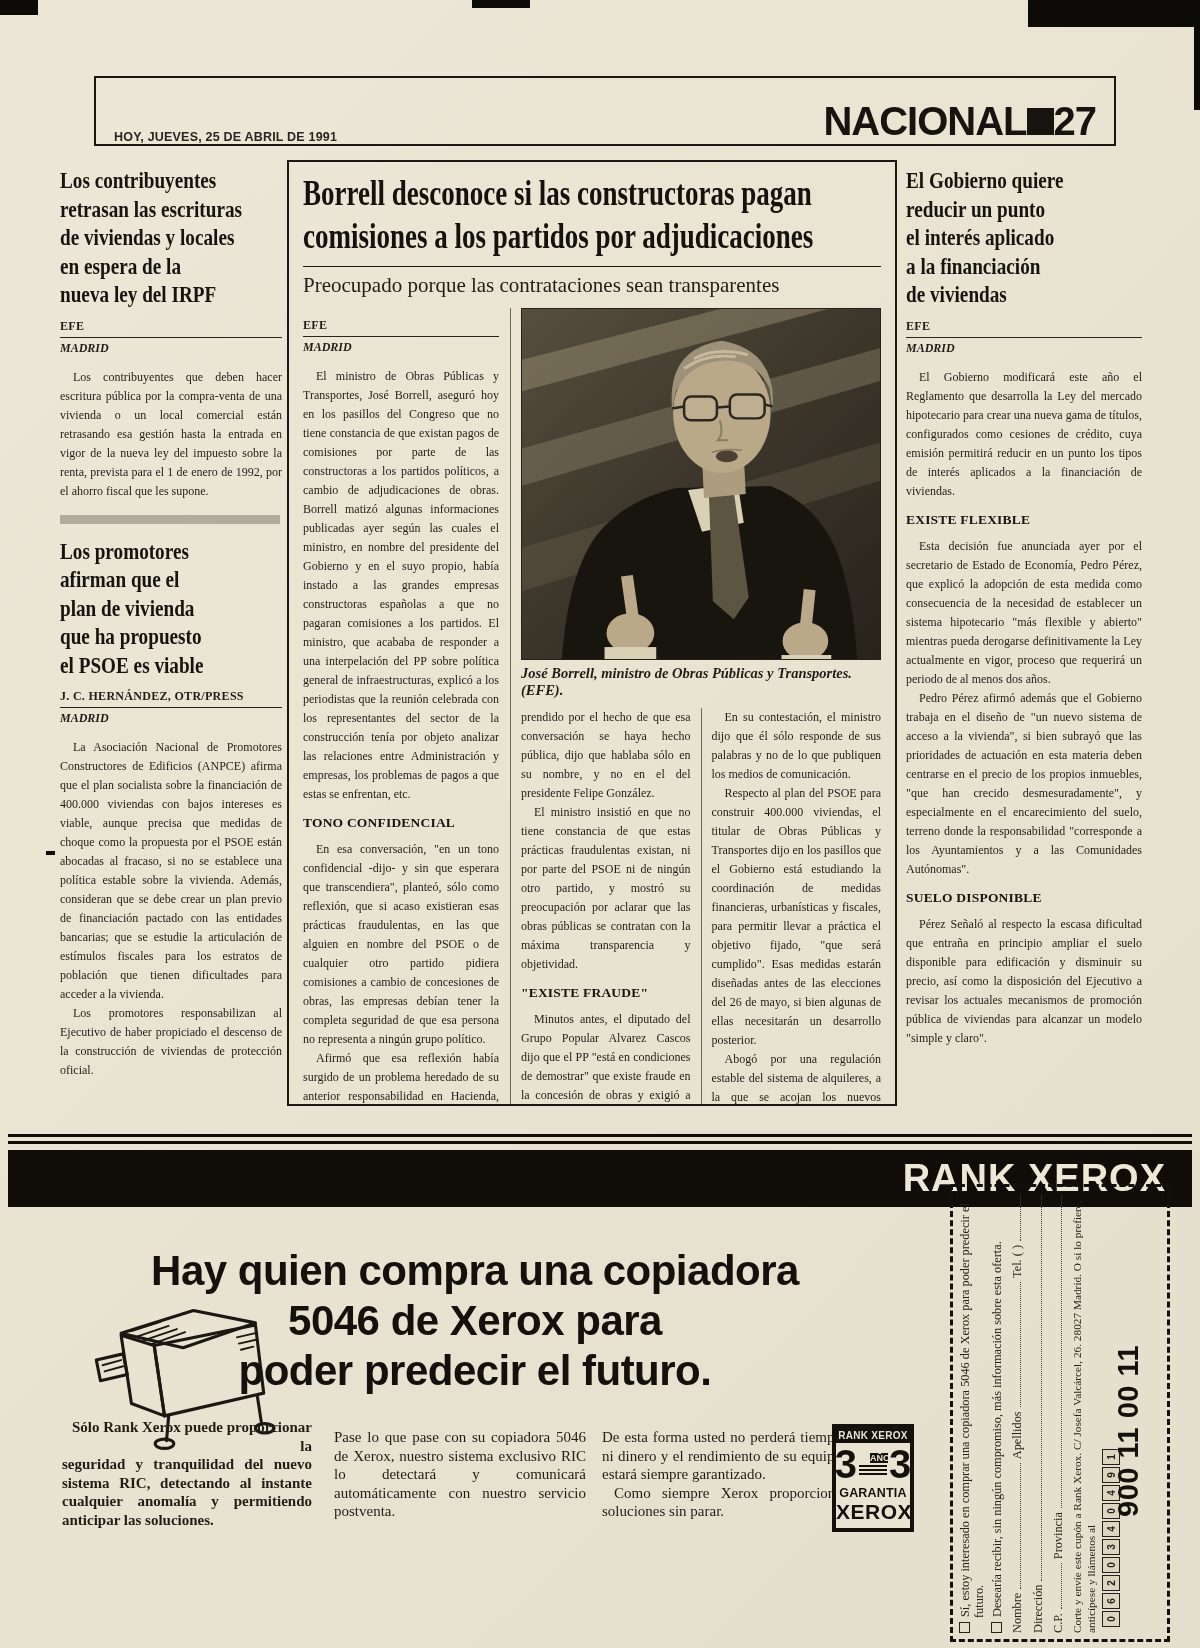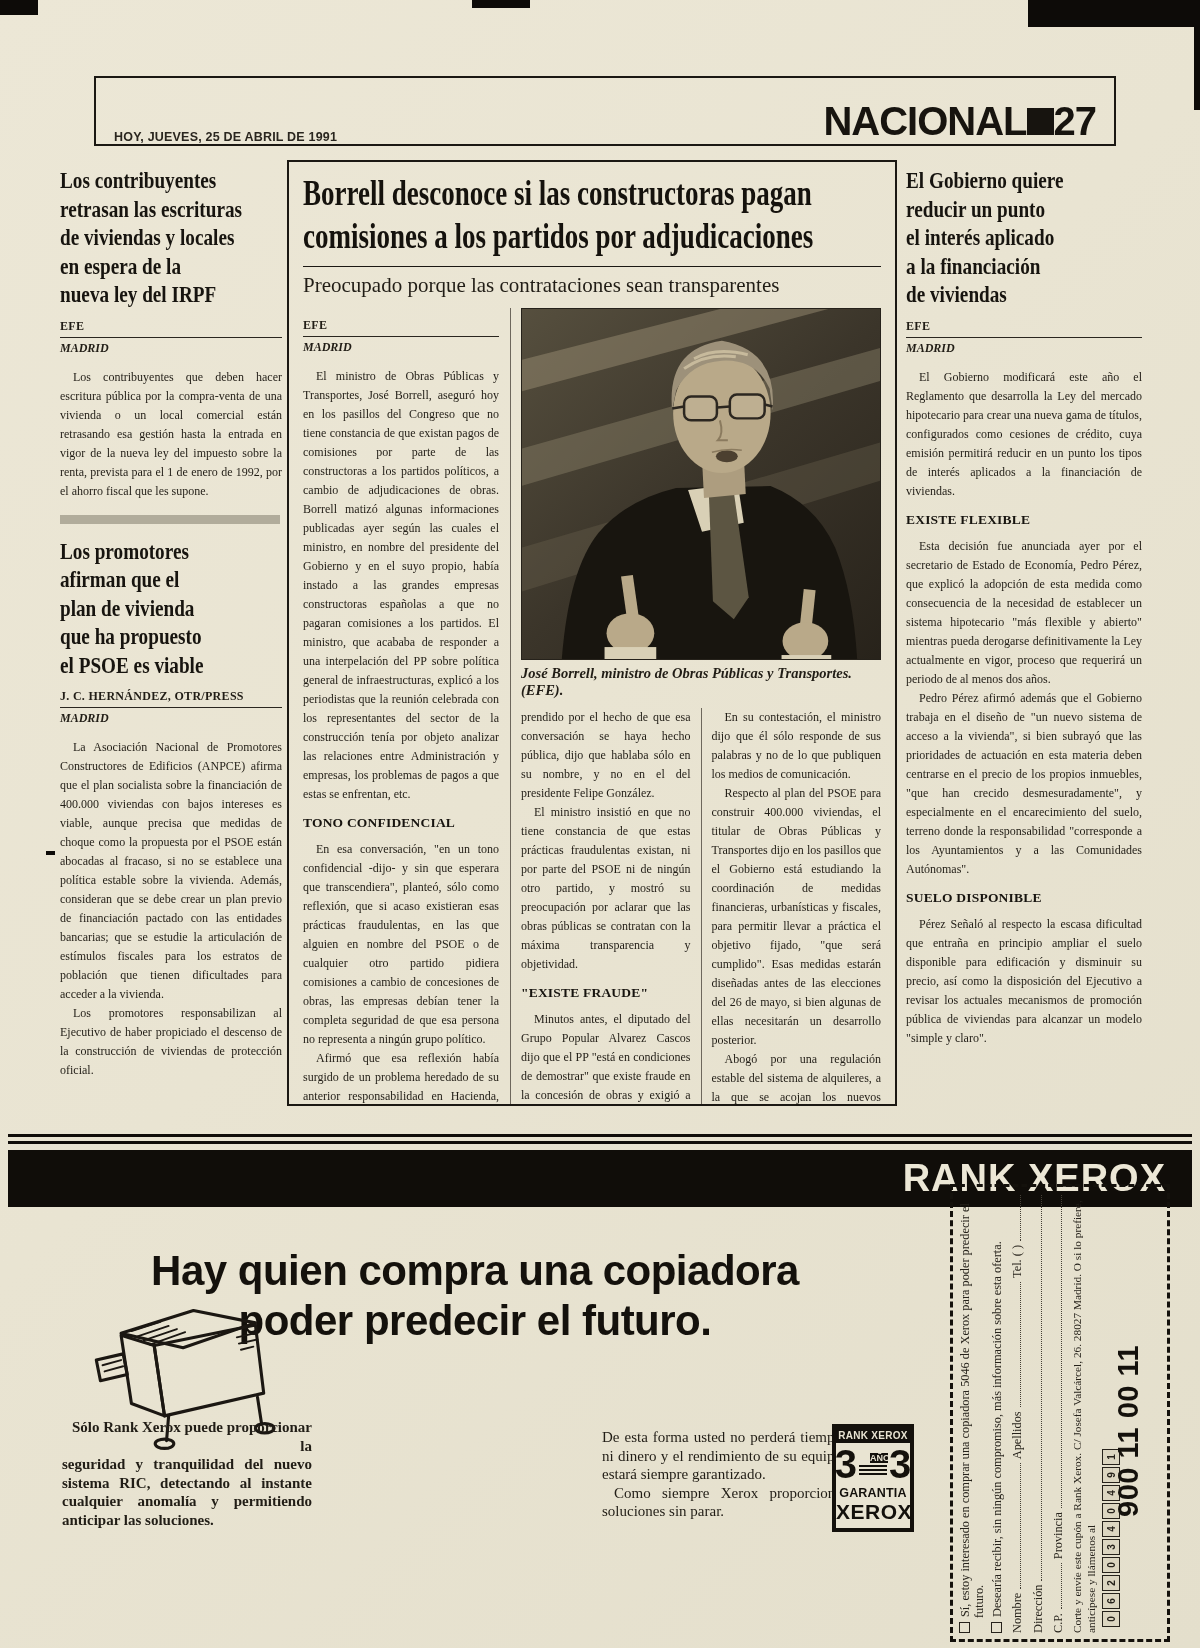--- a/index.html
+++ b/index.html
@@ -256,20 +256,21 @@
     </div>
   </div>
 
   <div class="rule-double"></div>
   <div class="brand-bar">
     <span>RANK XEROX</span>
   </div>
 
   <div class="ad-headline">
     <div>Hay quien compra una copiadora</div>
+    <div>5046 de Xerox para</div>
     <div>poder predecir el futuro.</div>
   </div>
 
   <div class="copier">
     <svg width="235" height="155" viewBox="0 0 220 150">
       <g stroke="#1b1712" stroke-width="3" fill="none" stroke-linejoin="round" stroke-linecap="round">
         <path d="M38 36 L108 14 L168 26 L98 50 Z"></path>
         <path d="M48 34 L76 25 M54 39 L84 29 M60 43 L92 32 M66 47 L100 35" stroke-width="1.8"></path>
         <path d="M70 48 L168 28 L176 94 L80 116 Z"></path>
         <path d="M38 38 L70 48 L80 116 L48 104 Z"></path>
@@ -280,20 +281,23 @@
         <ellipse cx="80" cy="143" rx="9" ry="4.5"></ellipse>
         <ellipse cx="177" cy="128" rx="9" ry="4.5"></ellipse>
       </g>
     </svg>
   </div>
 
   <div class="ad-col ad-col1">
     <p class="intro">Sólo Rank Xerox puede proporcionar la</p>
     <p>seguridad y tranquilidad del nuevo sistema RIC, detectando al instante cualquier anomalía y permitiendo anticipar las soluciones.</p>
   </div>
+  <div class="ad-col ad-col2">
+    <p>Pase lo que pase con su copiadora 5046 de Xerox, nuestro sistema exclusivo RIC lo detectará y comunicará automáticamente con nuestro servicio postventa.</p>
+  </div>
   <div class="ad-col ad-col3">
     <p>De esta forma usted no perderá tiempo ni dinero y el rendimiento de su equipo estará siempre garantizado.</p>
     <p>Como siempre Xerox proporciona soluciones sin parar.</p>
   </div>
 
   <div class="badge">
     <div class="badge-top">RANK XEROX</div>
     <div class="badge-mid">
       <span class="digit">3</span>
       <span class="mid-col">

